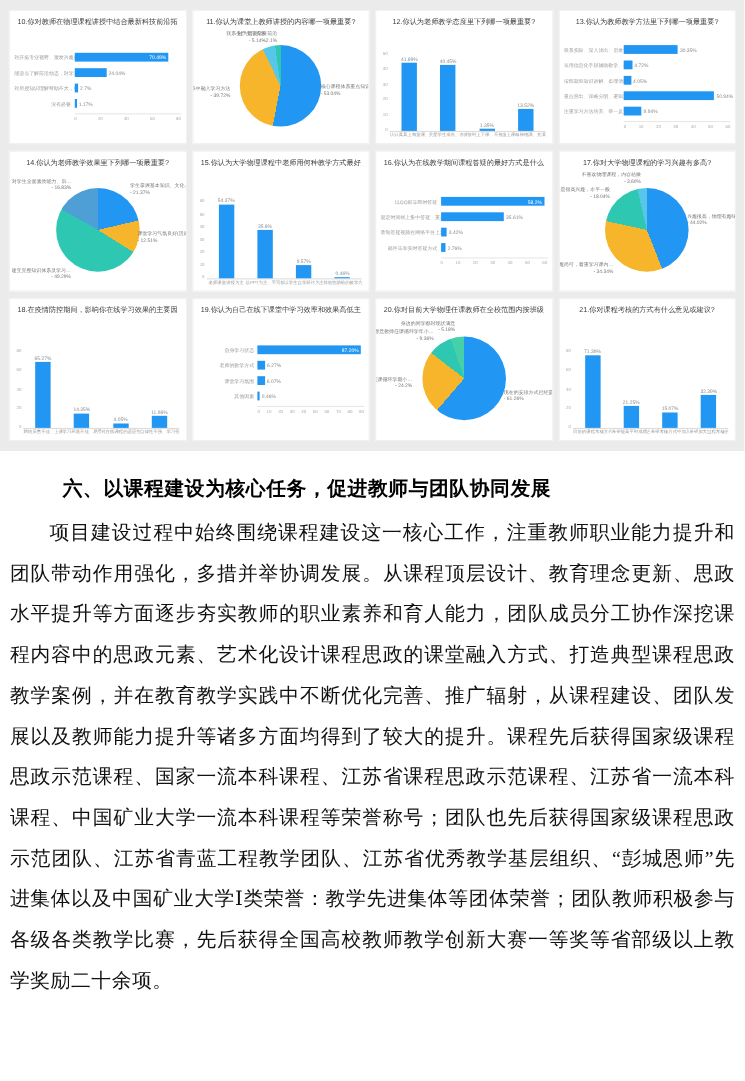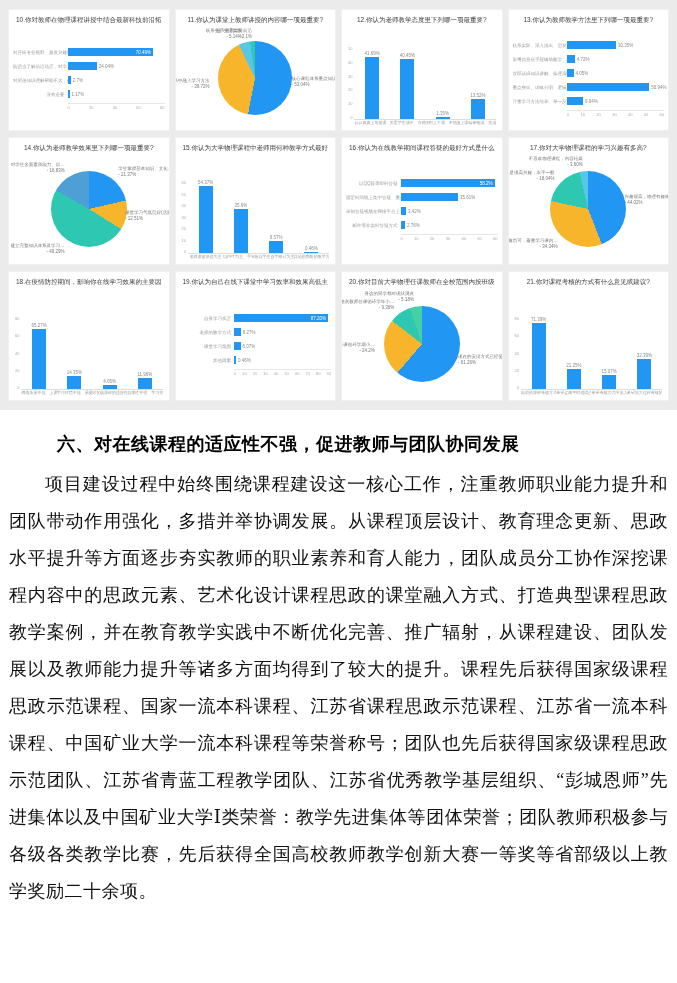--- a/index.html
+++ b/index.html
@@ -446,17 +446,17 @@
                 <div class="vcat">希望考核方式中加入论文</div>
                 <div class="vcat">希望加大过程考核的比例</div>
               </div>
             </div>
           </div>
         </div>
     </div>
   </section>
 
   <section class="text-section">
-    <h2 class="sec-heading">六、对在线课程的适应性不强，促进教师与团队协同发展</h2>
+    <h2 class="sec-heading">六、以课程建设为核心任务，促进教师与团队协同发展</h2>
     <p class="body-par">项目建设过程中始终围绕课程建设这一核心工作，注重教师职业能力提升和团队带动作用强化，多措并举协调发展。从课程顶层设计、教育理念更新、思政水平提升等方面逐步夯实教师的职业素养和育人能力，团队成员分工协作深挖课程内容中的思政元素、艺术化设计课程思政的课堂融入方式、打造典型课程思政教学案例，并在教育教学实践中不断优化完善、推广辐射，从课程建设、团队发展以及教师能力提升等诸多方面均得到了较大的提升。课程先后获得国家级课程思政示范课程、国家一流本科课程、江苏省课程思政示范课程、江苏省一流本科课程、中国矿业大学一流本科课程等荣誉称号；团队也先后获得国家级课程思政示范团队、江苏省青蓝工程教学团队、江苏省优秀教学基层组织、“彭城恩师”先进集体以及中国矿业大学Ⅰ类荣誉：教学先进集体等团体荣誉；团队教师积极参与各级各类教学比赛，先后获得全国高校教师教学创新大赛一等奖等省部级以上教学奖励二十余项。</p>
   </section>
 
 </div>
 
 </body></html>

